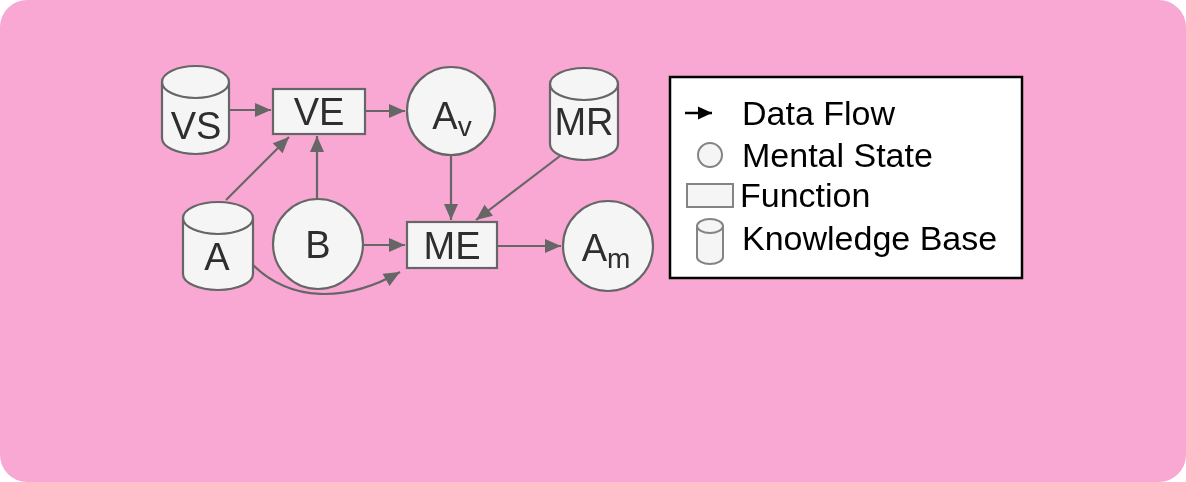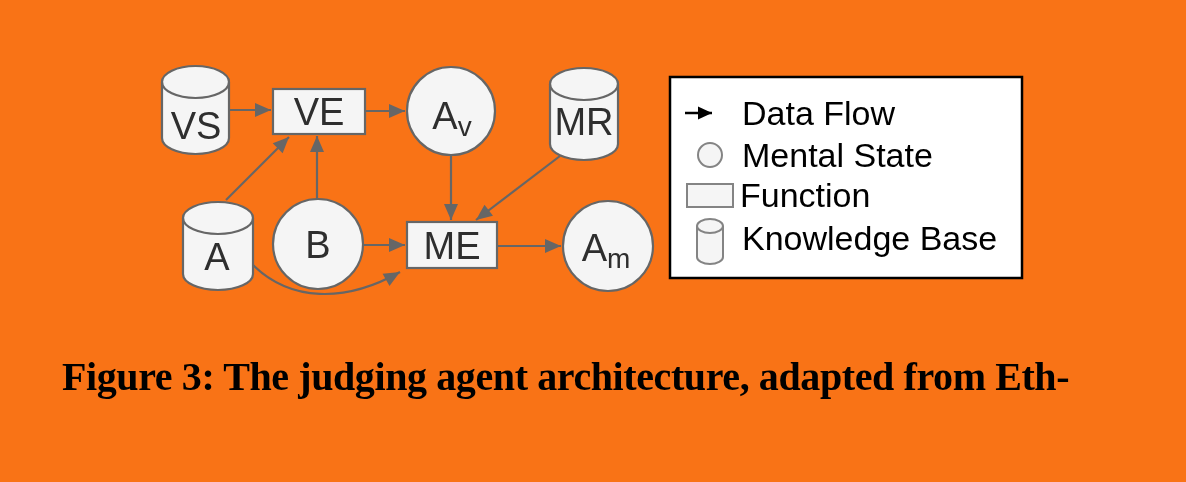--- a/index.html
+++ b/index.html
@@ -4,22 +4,23 @@
 <style>
   html, body {
     margin: 0;
     padding: 0;
     background: #ffffff;
   }
   .page {
     position: relative;
     width: 1186px;
     height: 482px;
-    background: #f97316;
+    background: #f9a8d4;
     overflow: hidden;
+    border-radius: 27px;
   }
   .diagram-svg {
     position: absolute;
     left: 0;
     top: 0;
   }
   .node-label {
     font-family: "Liberation Sans", "DejaVu Sans", sans-serif;
     font-size: 38px;
     fill: #2e2e2e;
@@ -138,16 +139,15 @@
 
       <g>
         <path d="M 697,226 L 697,257 A 13 7 0 0 0 723,257 L 723,226 A 13 7 0 0 0 697,226 Z" fill="#f5f5f5" stroke="#848484" stroke-width="2"></path>
         <path d="M 697,226 A 13 7 0 0 0 723,226" fill="none" stroke="#848484" stroke-width="2"></path>
         <text class="legend-label" x="742" y="250">Knowledge Base</text>
       </g>
     </g>
   </svg>
 
   <div class="caption">
-    <div class="line">Figure 3: The judging agent architecture, adapted from Eth-</div>
   </div>
 
 </div>
 
 </body></html>

